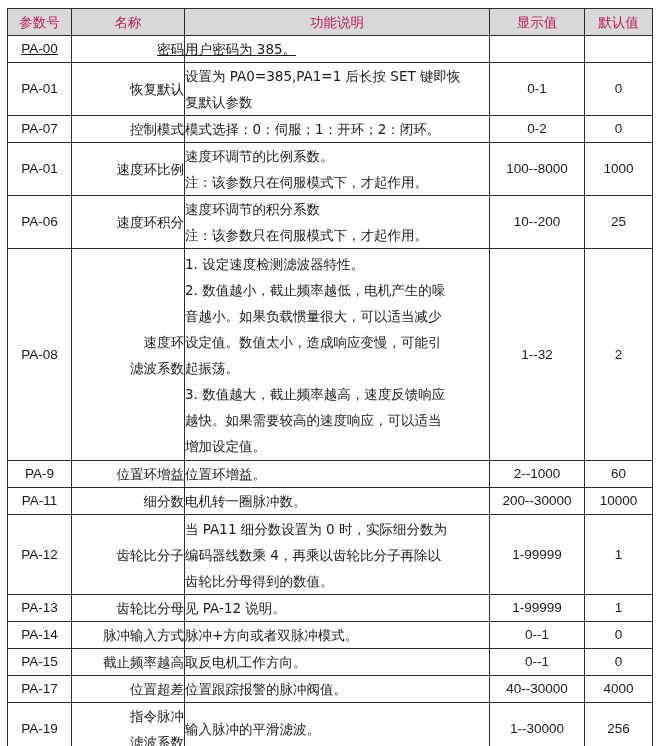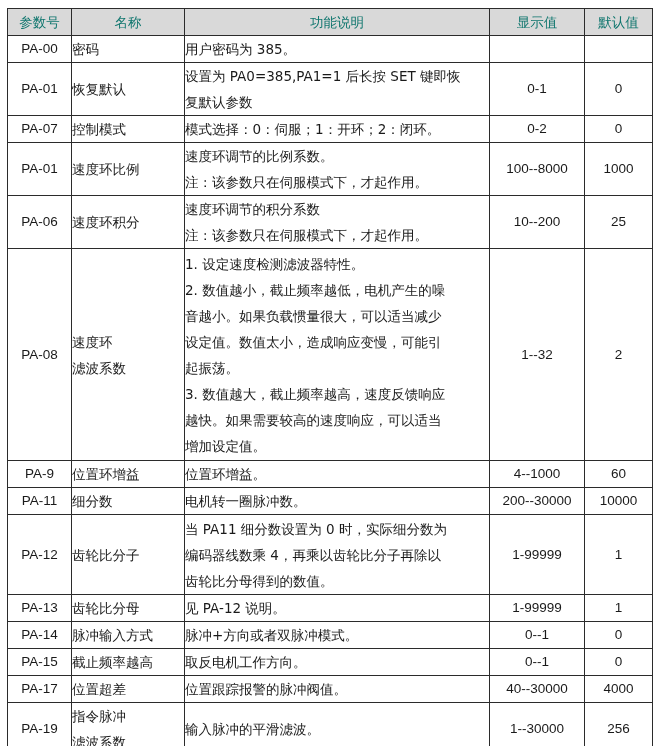--- a/index.html
+++ b/index.html
@@ -2,23 +2,23 @@
 <html><head>
 <meta charset="utf-8">
 <style>
   html, body { margin: 0; padding: 0; background: #ffffff; }
   body { width: 658px; height: 746px; position: relative; overflow: hidden;
          font-family: "DejaVu Sans", "Liberation Sans", sans-serif; color: #1a1a1a; }
   table.params { position: absolute; left: 7px; top: 8px; border-collapse: collapse;
                  table-layout: fixed; width: 645px; }
   table.params td, table.params th { border: 1.5px solid #2b2b2b; padding: 0; vertical-align: middle;
                  font-size: 13.5px; line-height: 26px; }
-  th { background: #d9d9d9; font-weight: normal; text-align: center; height: 23px; line-height: 23px; color: #0f766e; }
+  th { background: #d9d9d9; font-weight: normal; text-align: center; height: 23px; line-height: 23px; color: #be185d; }
   td.c-id { text-align: center; font-family: "Liberation Sans", sans-serif; font-size: 14.5px; }
-  td.c-name { text-align: left; }
+  td.c-name { text-align: right; }
   td.c-desc { text-align: left; padding-left: 7px; padding-right: 4px; }
   td.c-range, td.c-def { text-align: center; font-family: "Liberation Sans", sans-serif; font-size: 14.5px; }
   .line { display: block; white-space: nowrap; }
   .namewrap .line { line-height: 26px; }
 </style>
 </head>
 <body>
 
 <table class="params">
   <colgroup>
@@ -31,21 +31,21 @@
   <thead>
     <tr>
       <th>参数号</th>
       <th>名称</th>
       <th>功能说明</th>
       <th>显示值</th>
       <th>默认值</th>
     </tr>
   </thead>
   <tbody id="tbody">
-      <tr style="height: 27px;">
+      <tr style="height: 27px; text-decoration: underline;">
         <td class="c-id">PA-00</td>
         <td class="c-name namewrap">
           <span class="line">密码</span>
         </td>
         <td class="c-desc">
           <span class="line">用户密码为 385。</span>
         </td>
         <td class="c-range"></td>
         <td class="c-def"></td>
       </tr>
@@ -116,21 +116,21 @@
         <td class="c-def">2</td>
       </tr>
       <tr style="height: 24px; margin-top: 8px;">
         <td class="c-id">PA-9</td>
         <td class="c-name namewrap">
           <span class="line">位置环增益</span>
         </td>
         <td class="c-desc">
           <span class="line">位置环增益。</span>
         </td>
-        <td class="c-range">4--1000</td>
+        <td class="c-range">2--1000</td>
         <td class="c-def">60</td>
       </tr>
       <tr style="height: 26px;">
         <td class="c-id">PA-11</td>
         <td class="c-name namewrap">
           <span class="line">细分数</span>
         </td>
         <td class="c-desc">
           <span class="line">电机转一圈脉冲数。</span>
         </td>

